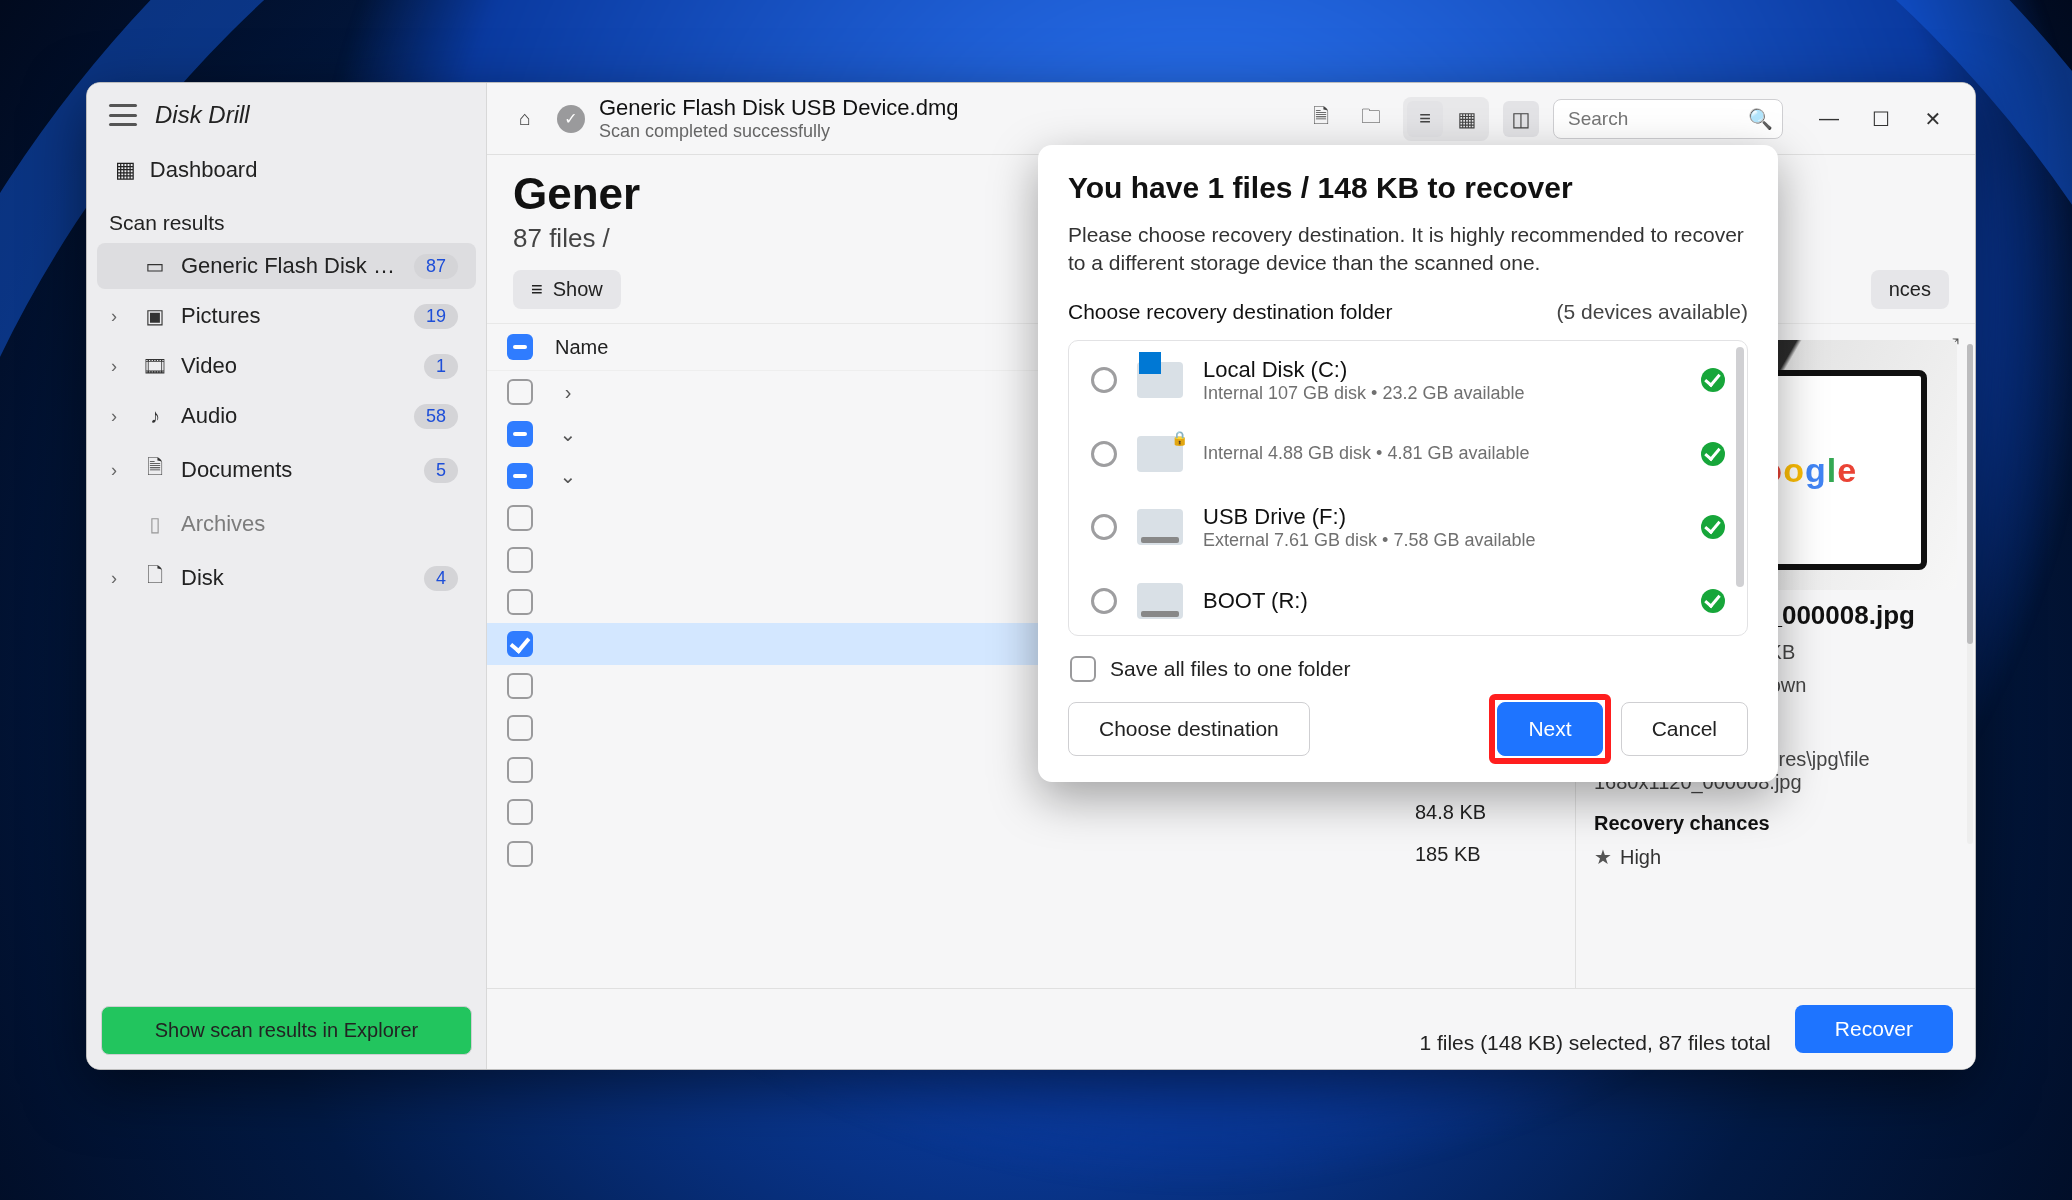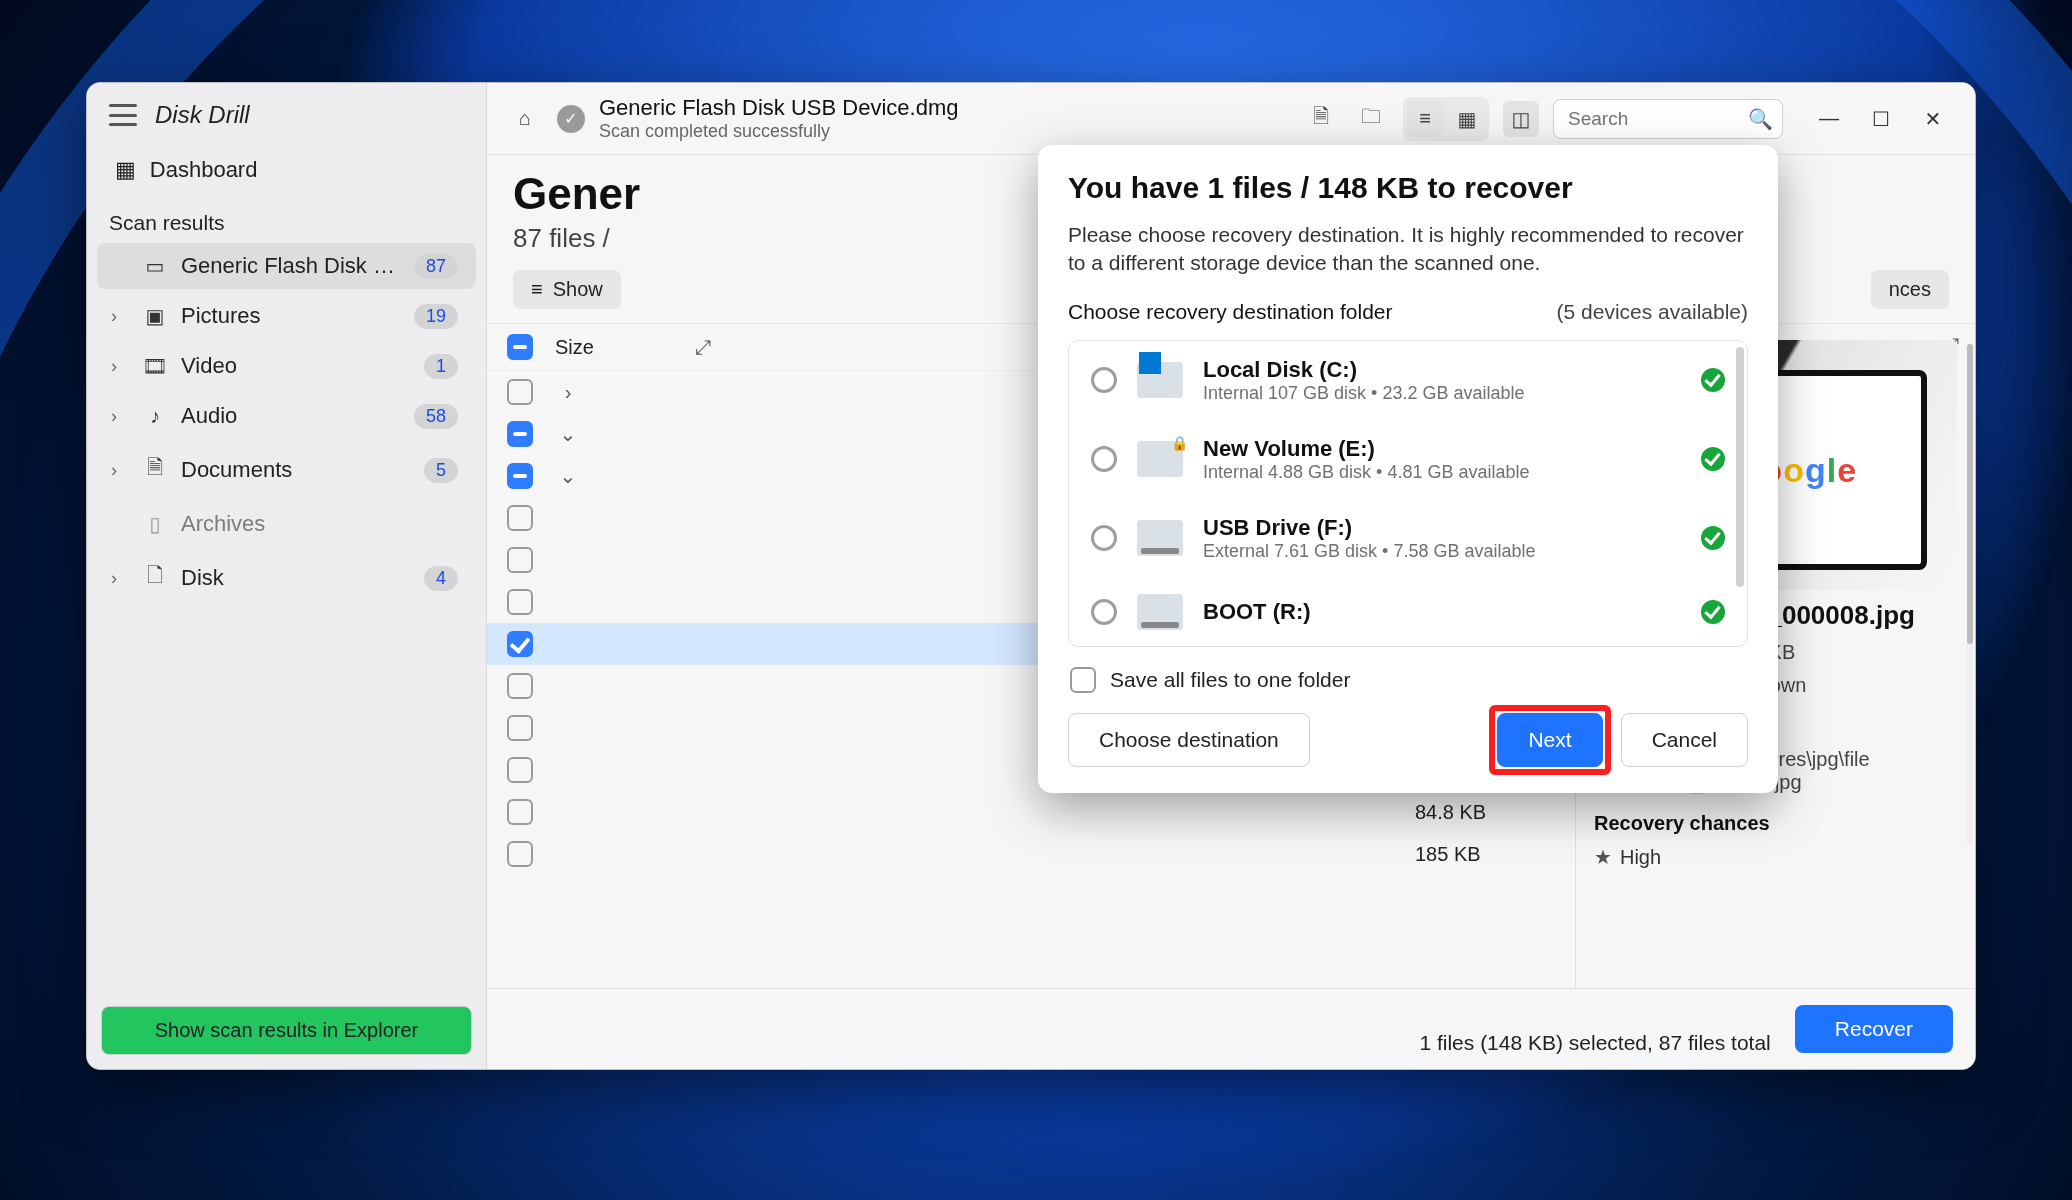--- a/index.html
+++ b/index.html
@@ -114,21 +114,21 @@
 .devlist{ border:1px solid #e2e2e4; border-radius:10px; overflow:hidden; position:relative;}
 .devlist .scroll{ position:absolute; right:3px; top:6px; width:8px; height:240px; background:#d0d0d3; border-radius:4px;}
 .dev{ display:flex; align-items:center; gap:20px; padding:16px 22px;}
 .dev .radio{ width:26px; height:26px; border:3px solid #9e9ea0; border-radius:50%; cursor:pointer; flex-shrink:0;}
 .dev .radio.on{ border:6px solid #1e74ff;}
 .dev .dicn{ width:46px; height:36px; background:#d9e0e6; border-radius:4px; position:relative; flex-shrink:0;}
 .dev .dicn.win::before{content:"";position:absolute;left:2px;top:-10px;width:22px;height:22px;background:#0078d4;}
 .dev .dicn.hdd::after{content:"";position:absolute;left:4px;right:4px;bottom:2px;height:6px;background:#888;border-radius:2px;}
 .dev .dicn.lock::after{content:"🔒";position:absolute;right:-6px;top:-6px;font-size:14px;}
 .dev .dt{ flex:1;}
-.dev .dt .n{ font-size:22px; color:#111;font-weight:bold;}
+.dev .dt .n{ font-size:22px; color:#111;}
 .dev .dt .s{ font-size:18px; color:#707070;}
 .dev .ok{ width:24px; height:24px; border-radius:50%; background:#17a63a; position:relative; flex-shrink:0;}
 .dev .ok::after{content:"";position:absolute;left:7px;top:3px;width:6px;height:12px;border:solid #fff;border-width:0 3px 3px 0;transform:rotate(40deg);}
 .saveall{ display:flex; align-items:center; gap:14px; font-size:21px; color:#222; padding:4px 2px;}
 .saveall .cb{ width:26px; height:26px; border:2px solid #9a9a9c; border-radius:6px; cursor:pointer;}
 .modal-actions{ display:flex; gap:18px; align-items:center;}
 .modal-actions .spacer{flex:1;}
 .modal-actions button{ padding:14px 30px; font-size:21px; border-radius:8px; cursor:pointer;}
 .btn-ghost{ background:#fff; border:1px solid #cfcfd2; color:#222;}
 .btn-primary{ background:#1e74ff; border:1px solid #1e74ff; color:#fff; padding:14px 46px;}
@@ -242,20 +242,21 @@
       <div style="flex:1"></div>
       <div class="pill">
           <span>nces</span>
         </div>
     </div>
 
     <div class="content-split">
       <div class="filelist">
         <div class="fl-header">
           <div class="cbox"></div>
+          <div class="name">Name</div>
           <div class="size">Size</div>
           <div class="ext">⤢</div>
         </div>
         <div class="fl-rows" id="fl-rows">
             <div class="fl-row">
               <div class="cbox"></div>
               <div class="exp">›</div>
               <div class="name"></div>
               <div class="size"></div>
             </div>
@@ -370,21 +371,20 @@
               <div class="dt">
                 <div class="n">Local Disk (C:)</div>
                 <div class="s">Internal 107 GB disk • 23.2 GB available</div>
               </div>
               <div class="ok"></div>
             </div>
             <div class="dev">
               <div class="radio"></div>
               <div class="dicn lock"></div>
               <div class="dt">
-                <div class="n">New Volume (E:)</div>
                 <div class="s">Internal 4.88 GB disk • 4.81 GB available</div>
               </div>
               <div class="ok"></div>
             </div>
             <div class="dev">
               <div class="radio"></div>
               <div class="dicn hdd"></div>
               <div class="dt">
                 <div class="n">USB Drive (F:)</div>
                 <div class="s">External 7.61 GB disk • 7.58 GB available</div>

